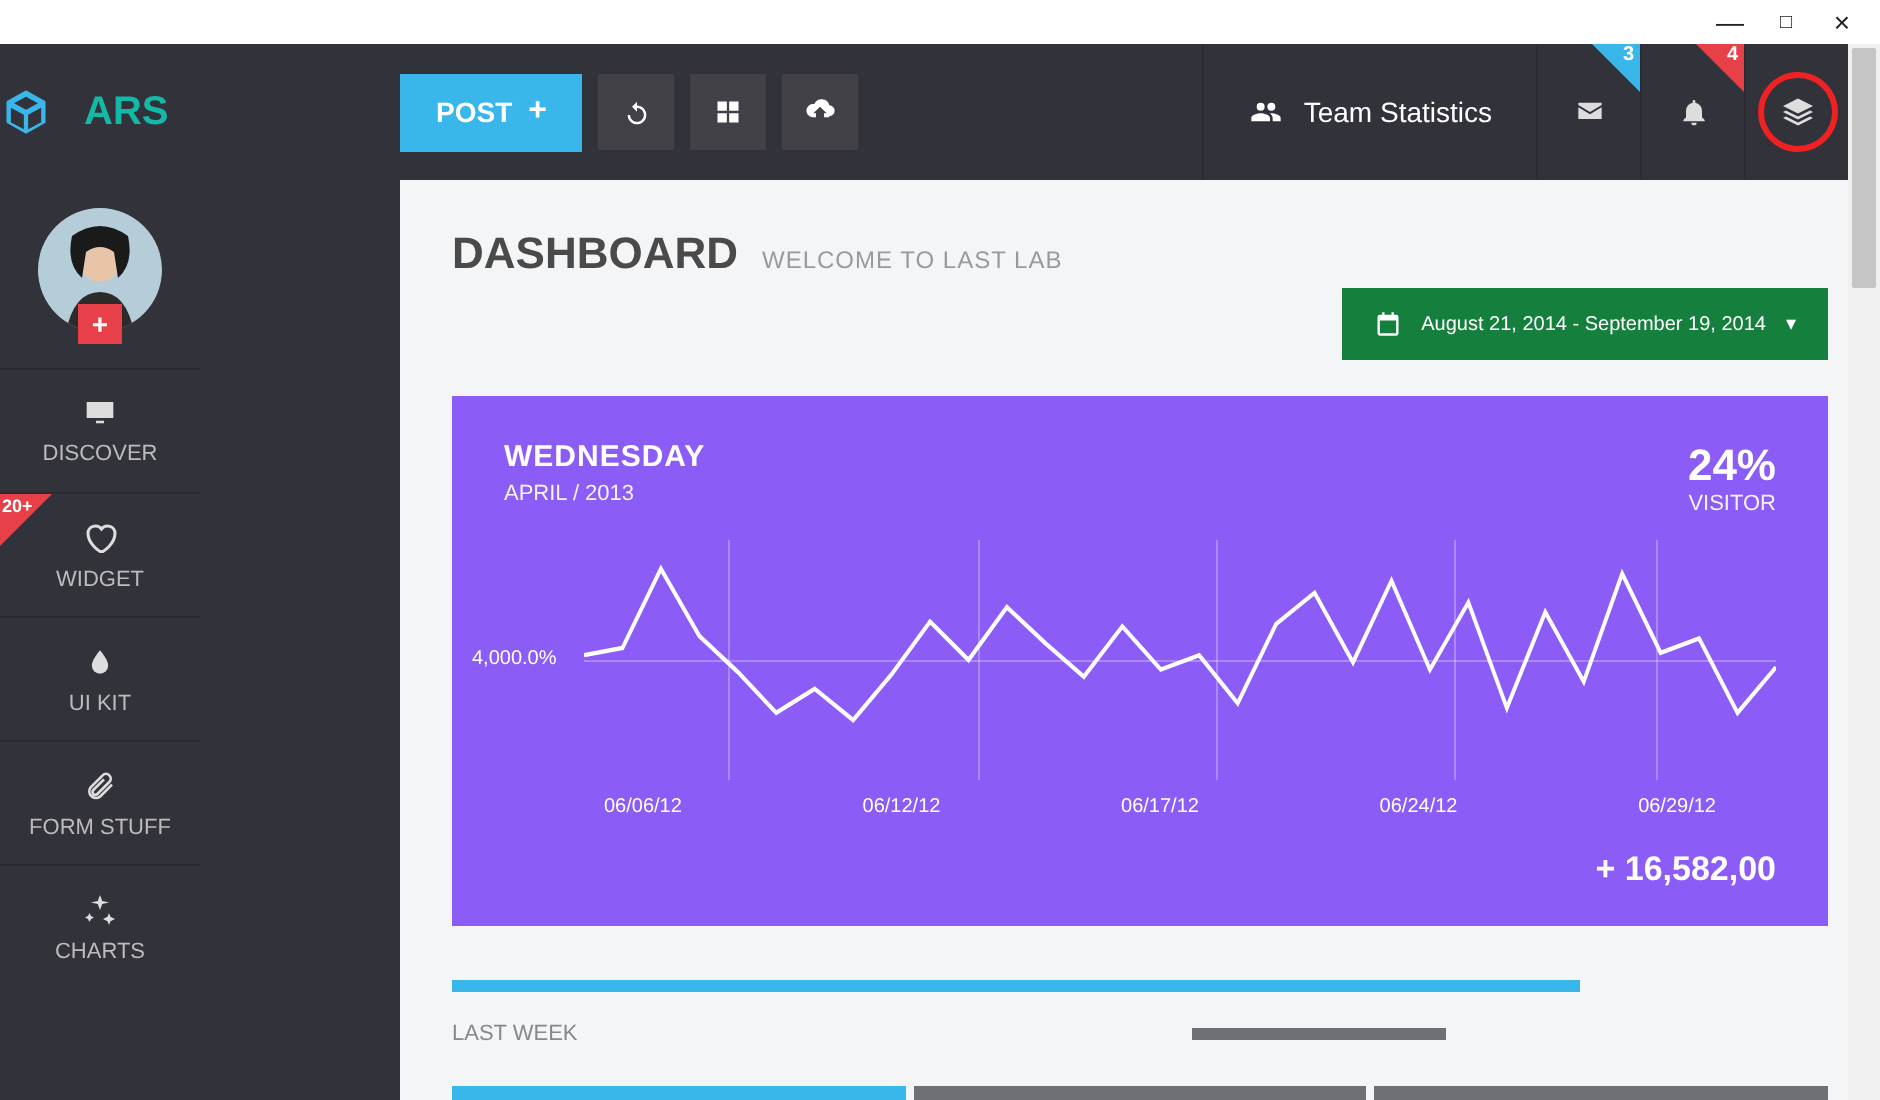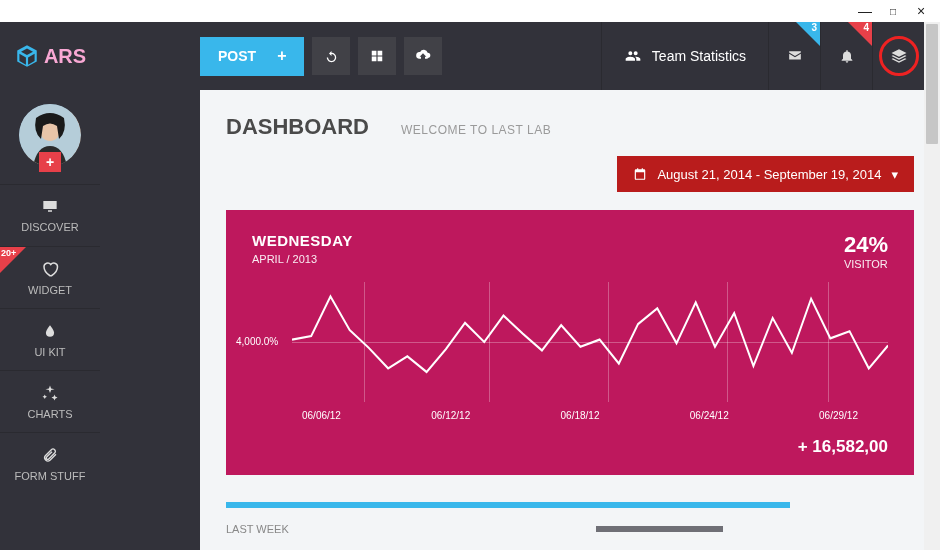--- a/index.html
+++ b/index.html
@@ -3,54 +3,54 @@
 <meta charset="utf-8">
 <style>
 *{margin:0;padding:0;box-sizing:border-box;font-family:Arial,Helvetica,sans-serif}
 html,body{width:940px;height:550px;overflow:hidden;background:#fff}
 .titlebar{height:22px;background:#fff;display:flex;justify-content:flex-end;align-items:center;gap:10px;padding-right:10px;font-size:14px;color:#222}
 .tb-btn{width:18px;height:18px;display:flex;align-items:center;justify-content:center;cursor:pointer}
 .app{display:flex;height:528px;background:#32323a;position:relative}
 .scrollbar{position:absolute;right:0;top:0;width:16px;height:528px;background:#f0f0f0}
 .scrollthumb{position:absolute;right:2px;top:2px;width:12px;height:120px;background:#c6c6c6;border-radius:1px}
 .topbar{position:absolute;left:0;top:0;height:68px;width:924px;background:#32323a;display:flex;align-items:center;z-index:10}
-.logo{width:100px;height:68px;display:flex;align-items:center;justify-content:center;gap:4px;color:#f9a8d4;font-weight:700;font-size:20px}
+.logo{width:100px;height:68px;display:flex;align-items:center;gap:16px;color:#14b8a6;font-weight:700;font-size:20px}
 .logo svg{flex-shrink:0}
-.post-btn{margin-left:100px;height:39px;padding:0 18px;background:#39b7eb;color:#fff;border:none;font-weight:700;font-size:14px;display:flex;align-items:center;gap:21px;cursor:pointer}
+.post-btn{margin-left:100px;height:39px;padding:0 18px;background:#39b7eb;color:#fff;border:none;font-weight:700;font-size:14px;display:flex;align-items:center;gap:8px;cursor:pointer}
 .post-btn .plus{font-size:16px}
 .icon-btn{width:38px;height:38px;background:#414147;color:#fff;display:flex;align-items:center;justify-content:center;margin-left:8px;cursor:pointer;font-size:15px}
 .icon-btn:first-of-type{margin-left:40px}
 .team-stats{margin-left:auto;height:68px;padding:0 22px;color:#fff;display:flex;align-items:center;gap:10px;font-size:14px;cursor:pointer;border-left:1px solid #2a2a30}
 .top-icon{width:52px;height:68px;display:flex;align-items:center;justify-content:center;color:#d9d9d9;position:relative;cursor:pointer;border-left:1px solid #2a2a30}
 .notif-tri{position:absolute;top:0;right:0;width:0;height:0;border-top:24px solid;border-left:24px solid transparent}
 .notif-num{position:absolute;top:0;right:3px;color:#fff;font-size:10px;font-weight:700}
 .tri-blue{border-top-color:#39b7eb}
 .tri-red{border-top-color:#e74049}
 .red-circle{position:absolute;width:40px;height:40px;border:3px solid #e22;border-radius:50%;pointer-events:none}
 .sidebar{width:100px;height:528px;background:#32323a;padding-top:68px;display:flex;flex-direction:column;align-items:center}
 .avatar-wrap{position:relative;margin:14px 0 18px 0}
 .avatar{width:62px;height:62px;border-radius:50%;background:linear-gradient(135deg,#a8c5d6 0%,#6e8fa3 40%,#d4a78a 60%,#2b2b2b 100%);display:flex;align-items:center;justify-content:center;overflow:hidden}
 .avatar svg{width:62px;height:62px}
 .av-badge{position:absolute;bottom:-6px;left:50%;transform:translateX(-50%);width:22px;height:20px;background:#e74049;color:#fff;display:flex;align-items:center;justify-content:center;font-size:14px;font-weight:700}
 .nav-item{width:100px;height:62px;border-top:1px solid #2a2a30;display:flex;flex-direction:column;align-items:center;justify-content:center;gap:6px;color:#bcbcbc;font-size:11px;position:relative;cursor:pointer}
 .nav-item svg{fill:#ddd}
 .nav-badge{position:absolute;top:0;left:0;width:0;height:0;border-top:26px solid #e74049;border-right:26px solid transparent}
 .nav-badge-txt{position:absolute;top:1px;left:1px;color:#fff;font-size:9px;font-weight:700}
 .main{margin-left:100px;margin-top:68px;width:824px;height:460px;background:#f3f5f7;padding:24px 26px 0 26px;overflow:hidden}
-.page-head{display:flex;align-items:baseline;gap:32px;margin-bottom:16px}
+.page-head{display:flex;align-items:baseline;gap:12px;margin-bottom:4px}
 .page-title{font-size:22px;font-weight:700;color:#4a4a4a}
 .page-sub{font-size:12px;color:#9a9a9a;letter-spacing:.5px}
 .date-row{display:flex;justify-content:flex-end;margin-bottom:18px}
-.date-btn{background:#b91c1c;color:#fff;height:36px;padding:0 16px;display:flex;align-items:center;gap:10px;font-size:13px;cursor:pointer}
-.chart-panel{background:#be185d;color:#fff;padding:22px 26px 18px 26px;position:relative}
+.date-btn{background:#15803d;color:#fff;height:36px;padding:0 16px;display:flex;align-items:center;gap:10px;font-size:10px;cursor:pointer}
+.chart-panel{background:#8b5cf6;color:#fff;padding:22px 26px 18px 26px;position:relative}
 .cp-head{display:flex;justify-content:space-between;align-items:flex-start}
 .cp-day{font-size:15px;font-weight:700;letter-spacing:.5px}
 .cp-month{font-size:11px;margin-top:4px;opacity:.92}
 .cp-pct{font-size:22px;font-weight:700;text-align:center}
-.cp-vis{font-size:11px;opacity:.92}
+.cp-vis{font-size:11px;text-align:right;opacity:.92}
 .chart-area{position:relative;height:120px;margin:12px 0 8px 40px}
 .grid-v{position:absolute;top:0;bottom:0;width:1px;background:rgba(255,255,255,.28)}
 .grid-h{position:absolute;left:0;right:0;height:1px;background:rgba(255,255,255,.28)}
 .ylab{position:absolute;left:-56px;font-size:10px;color:#fff}
 .xlabels{display:flex;margin-left:40px;justify-content:space-between;font-size:10px;padding:0 30px 0 10px}
 .cp-total{text-align:right;font-size:17px;font-weight:700;margin-top:16px}
 .metrics{margin-top:18px}
 .metric-row{display:flex;align-items:center;height:24px;font-size:11px;color:#888}
 .metric-label{width:370px}
 .metric-bar-bg{flex:1;height:6px;background:transparent;position:relative}
@@ -159,30 +159,30 @@
         </svg>
       <span>WIDGET</span>
     </div>
     <div class="nav-item">
       <svg width="14" height="18" viewBox="0 0 24 24">
           <path d="M12 2s7 8 7 13a7 7 0 11-14 0c0-5 7-13 7-13z"></path>
         </svg>
       <span>UI KIT</span>
     </div>
     <div class="nav-item">
+      <svg width="16" height="18" viewBox="0 0 24 24">
+          <path fill="none" stroke="#ddd" stroke-width="2" d="M21 11l-9 9a5 5 0 01-7-7l9-9a3.5 3.5 0 015 5l-9 9a2 2 0 01-3-3l8-8"></path>
+        </svg>
+      <span>FORM STUFF</span>
+    </div>
+    <div class="nav-item">
       <svg width="20" height="18" viewBox="0 0 24 24">
           <path d="M12 2l1.5 4L18 7l-4.5 1L12 12l-1.5-4L6 7l4.5-1zM5 14l1 2 2 1-2 1-1 2-1-2-2-1 2-1zm13 0l1 2.5L22 18l-3 1.5L18 22l-1-2.5L14 18l3-1.5z"></path>
         </svg>
       <span>CHARTS</span>
-    </div>
-    <div class="nav-item">
-      <svg width="16" height="18" viewBox="0 0 24 24">
-          <path fill="none" stroke="#ddd" stroke-width="2" d="M21 11l-9 9a5 5 0 01-7-7l9-9a3.5 3.5 0 015 5l-9 9a2 2 0 01-3-3l8-8"></path>
-        </svg>
-      <span>FORM STUFF</span>
     </div>
   </div>
 
   <div class="main">
     <div class="page-head">
       <span class="page-title">DASHBOARD</span>
       <span class="page-sub">WELCOME TO LAST LAB</span>
     </div>
     <div class="date-row">
       <div class="date-btn">
@@ -215,21 +215,21 @@
             <div class="grid-v" style="left: 12%;"></div>
             <div class="grid-v" style="left: 33%;"></div>
             <div class="grid-v" style="left: 53%;"></div>
             <div class="grid-v" style="left: 73%;"></div>
             <div class="grid-v" style="left: 90%;"></div>
           </div>
       </div>
       <div class="xlabels" id="xlabels">
           <span>06/06/12</span>
           <span>06/12/12</span>
-          <span>06/18/12</span>
+          <span>06/17/12</span>
           <span>06/24/12</span>
           <span>06/29/12</span>
         </div>
       <div class="cp-total">+ 16,582,00</div>
     </div>
 
     <div class="metrics">
       <div class="metric-row">
         <div class="metric-bar-bg">
             <div class="metric-bar bar-cyan" id="bar-new" style="width: 82%;"></div>

